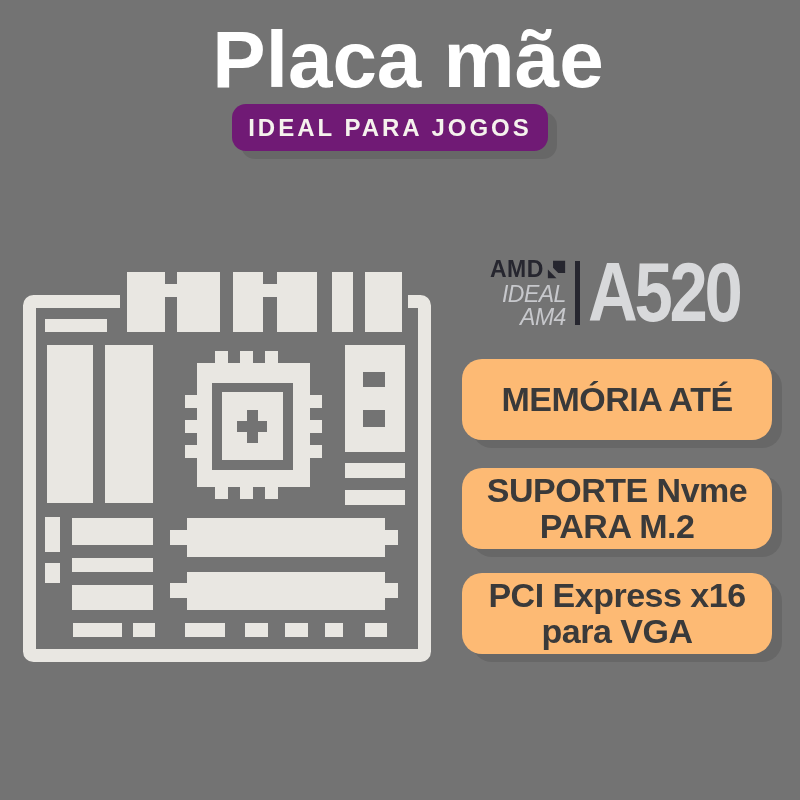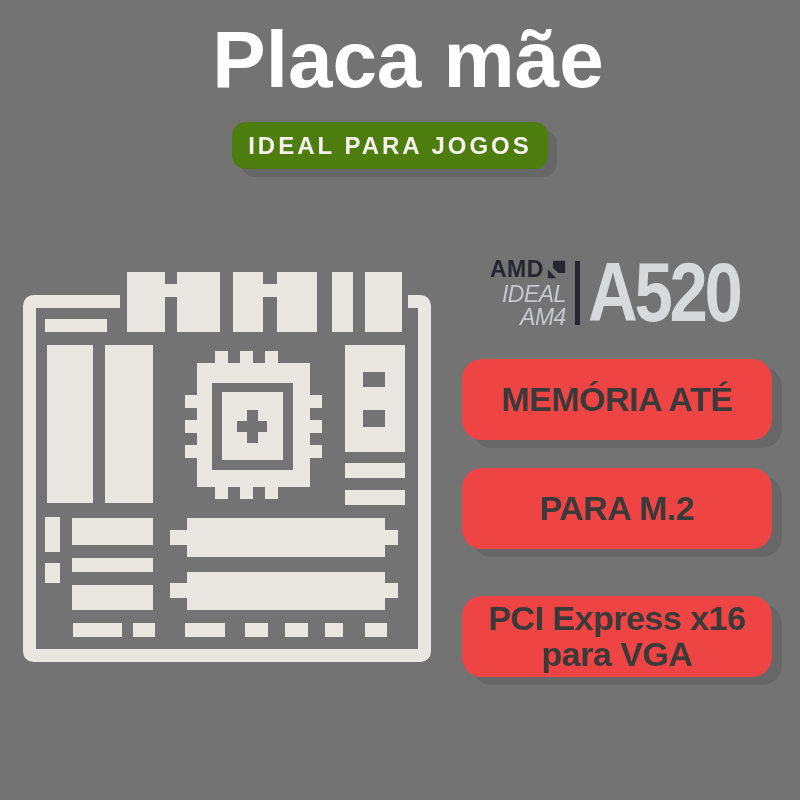--- a/index.html
+++ b/index.html
@@ -12,23 +12,23 @@
   }
   .title{
     position:absolute;left:0;top:14px;width:800px;
     text-align:center;
     color:#FFFFFF;
     font-size:80px;font-weight:bold;
     letter-spacing:0px;
     margin-left:8px;
   }
   .pill{
-    position:absolute;left:232px;top:122px;
+    position:absolute;left:232px;top:104px;
     width:316px;height:47px;
-    background:#4d7c0f;
+    background:#701a75;
     border-radius:14px;
     box-shadow:9px 8px 0 rgba(0,0,0,0.10);
     display:flex;align-items:center;justify-content:center;
     color:#F5F2ED;
     font-size:24px;font-weight:bold;letter-spacing:3px;
   }
   .mobo{
     position:absolute;left:20px;top:268px;
     width:420px;height:400px;
   }
@@ -59,33 +59,33 @@
     color:#D8D9DB;
     font-size:84px;font-weight:bold;
     letter-spacing:-4px;
     transform:scaleX(0.82);
     transform-origin:left center;
     line-height:0.9;
   }
   .feature{
     position:absolute;left:462px;
     width:310px;height:81px;
-    background:#ef4444;
+    background:#fdba74;
     border-radius:20px;
     box-shadow:10px 8px 0 rgba(0,0,0,0.10);
     display:flex;flex-direction:column;align-items:center;justify-content:center;
     color:#3A3A3A;
     font-size:34px;font-weight:bold;
     line-height:1.04;
     letter-spacing:-0.5px;
     text-align:center;
   }
   .f1{top:359px;}
   .f2{top:468px;}
-  .f3{top:573px;margin-top:23px;}
+  .f3{top:573px;}
 </style>
 </head>
 <body>
 
 <div class="canvas">
 
   <div class="title">Placa mãe</div>
 
   <div class="pill">
     <span>IDEAL PARA JOGOS</span>
@@ -174,20 +174,21 @@
       <div class="socket-line">AM4</div>
     </div>
     <div class="amd-divider"></div>
     <div class="amd-model">A520</div>
   </div>
 
   <div class="feature f1">
     <span>MEMÓRIA ATÉ</span>
   </div>
   <div class="feature f2">
+    <span>SUPORTE Nvme</span>
     <span>PARA M.2</span>
   </div>
   <div class="feature f3">
     <span>PCI Express x16</span>
     <span>para VGA</span>
   </div>
 
 </div>
 
 </body></html>

